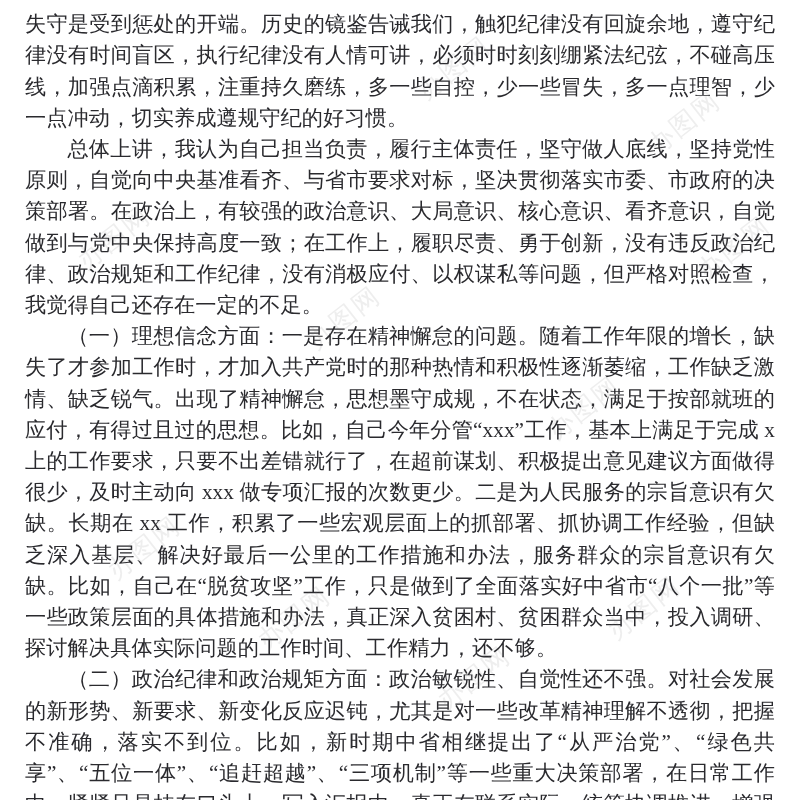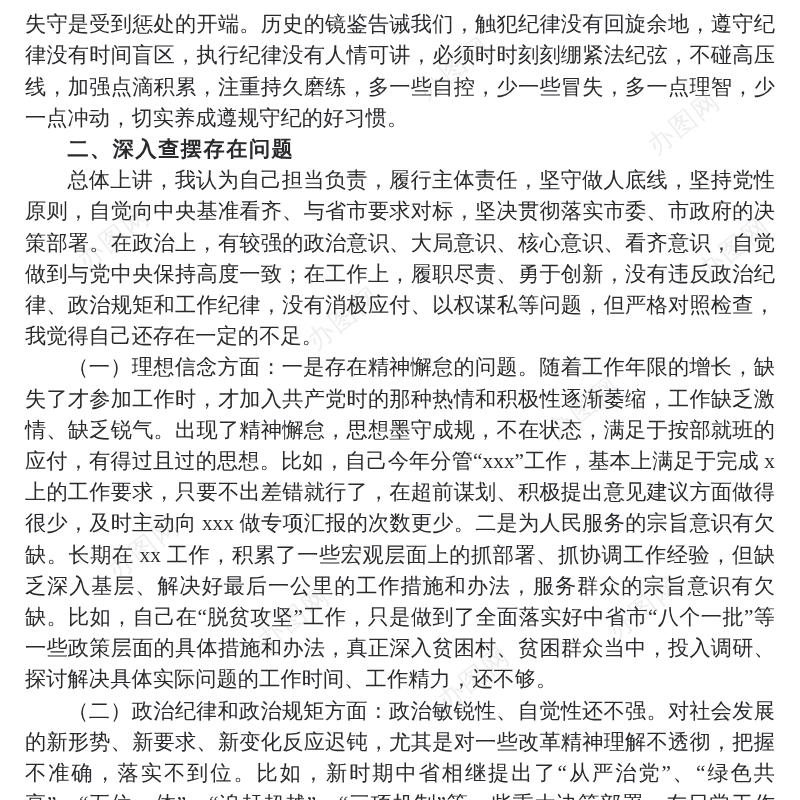--- a/index.html
+++ b/index.html
@@ -84,21 +84,20 @@
     filter: contrast(1.02);
   }
 </style>
 </head>
 <body>
 
 <div id="page">
 
   <div id="doc" style="top: -22px;">
     <p class="para">案再一次证明，思想滑坡是行为越轨的必然，侥幸心理是违规违纪的前奏，小节失守是受到惩处的开端。历史的镜鉴告诫我们，触犯纪律没有回旋余地，遵守纪律没有时间盲区，执行纪律没有人情可讲，必须时时刻刻绷紧法纪弦，不碰高压线，加强点滴积累，注重持久磨练，多一些自控，少一些冒失，多一点理智，少一点冲动，切实养成遵规守纪的好习惯。</p>
-    <p class="para heading">二、深入查摆存在问题</p>
     <p class="para indent">总体上讲，我认为自己担当负责，履行主体责任，坚守做人底线，坚持党性原则，自觉向中央基准看齐、与省市要求对标，坚决贯彻落实市委、市政府的决策部署。在政治上，有较强的政治意识、大局意识、核心意识、看齐意识，自觉做到与党中央保持高度一致；在工作上，履职尽责、勇于创新，没有违反政治纪律、政治规矩和工作纪律，没有消极应付、以权谋私等问题，但严格对照检查，我觉得自己还存在一定的不足。</p>
     <p class="para indent">（一）理想信念方面：一是存在精神懈怠的问题。随着工作年限的增长，缺失了才参加工作时，才加入共产党时的那种热情和积极性逐渐萎缩，工作缺乏激情、缺乏锐气。出现了精神懈怠，思想墨守成规，不在状态，满足于按部就班的应付，有得过且过的思想。比如，自己今年分管“xxx”工作，基本上满足于完成 x 上的工作要求，只要不出差错就行了，在超前谋划、积极提出意见建议方面做得很少，及时主动向 xxx 做专项汇报的次数更少。二是为人民服务的宗旨意识有欠缺。长期在 xx 工作，积累了一些宏观层面上的抓部署、抓协调工作经验，但缺乏深入基层、解决好最后一公里的工作措施和办法，服务群众的宗旨意识有欠缺。比如，自己在“脱贫攻坚”工作，只是做到了全面落实好中省市“八个一批”等一些政策层面的具体措施和办法，真正深入贫困村、贫困群众当中，投入调研、探讨解决具体实际问题的工作时间、工作精力，还不够。</p>
     <p class="para indent">（二）政治纪律和政治规矩方面：政治敏锐性、自觉性还不强。对社会发展的新形势、新要求、新变化反应迟钝，尤其是对一些改革精神理解不透彻，把握不准确，落实不到位。比如，新时期中省相继提出了“从严治党”、“绿色共享”、“五位一体”、“追赶超越”、“三项机制”等一些重大决策部署，在日常工作中，紧紧只是挂在口头上，写入汇报中，真正在联系实际、统筹协调推进，增强贯彻落实的思想自觉和行动自觉方面做得还不够到位。</p>
 
   </div>
 
   <div id="watermarks">
     <div class="wm" style="left:70px;  top:250px;">办图网</div>
     <div class="wm" style="left:410px; top:80px;">办图网</div>
     <div class="wm" style="left:640px; top:135px;">办图网</div>

